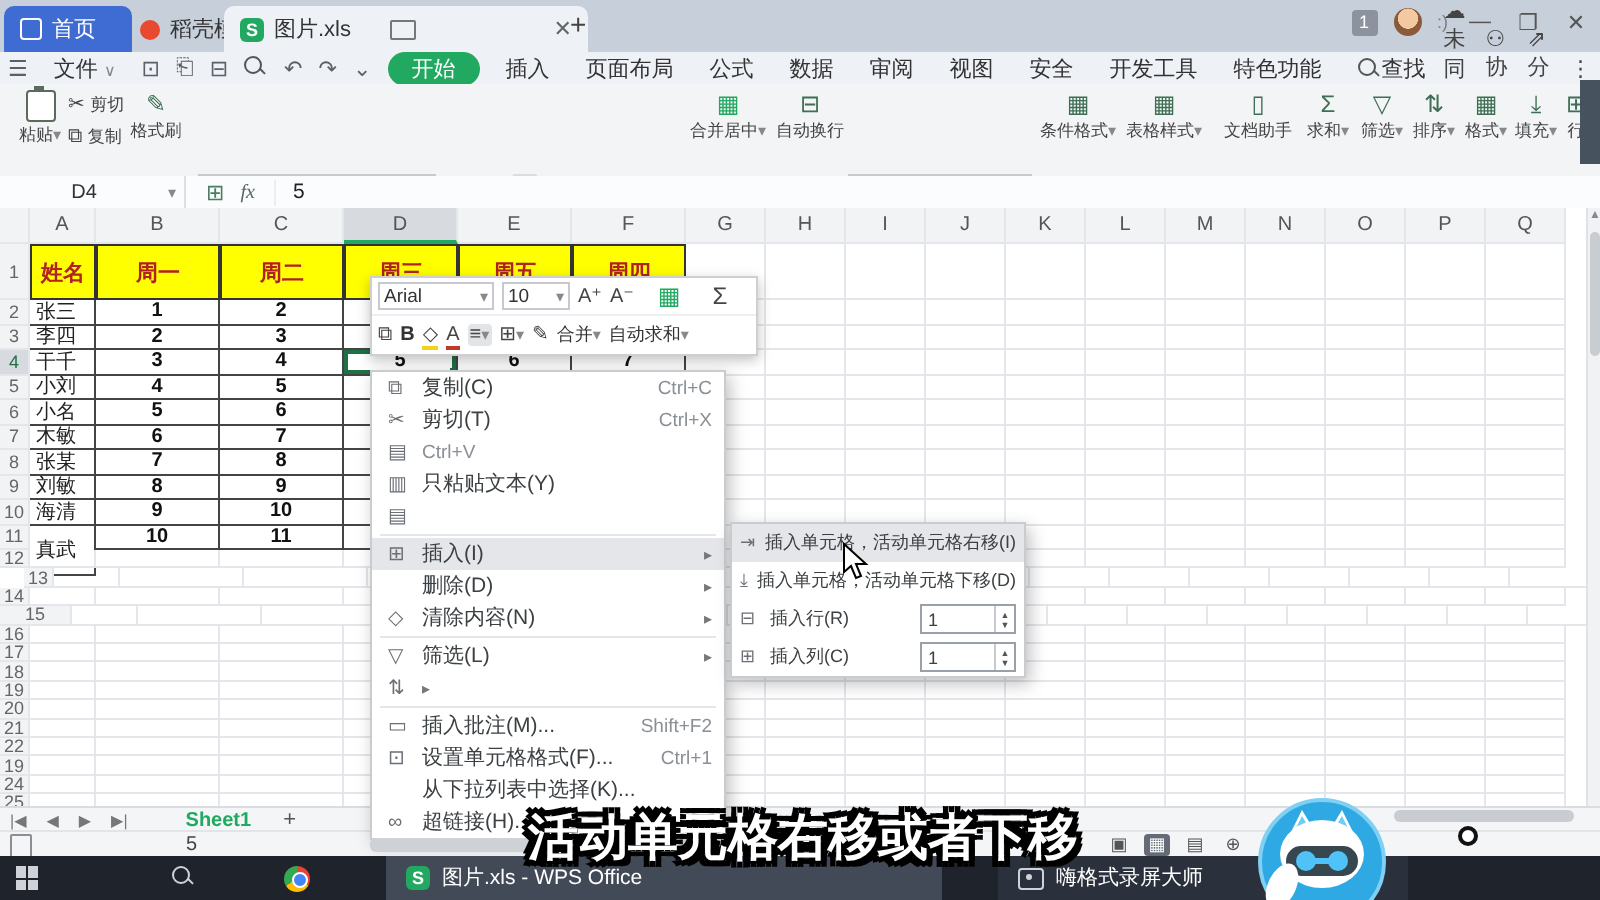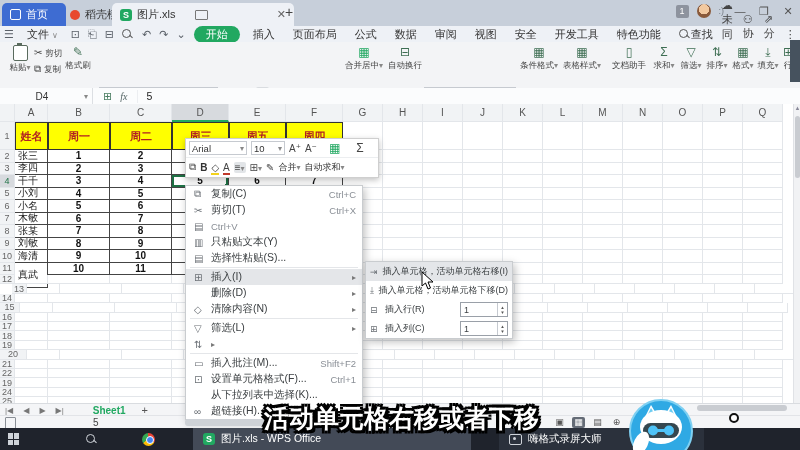--- a/index.html
+++ b/index.html
@@ -625,21 +625,21 @@
         <div class="gc " style="width: 40px; height: 9.4px; flex: 0 0 auto;"></div>
         <div class="gc " style="width: 40px; height: 9.4px; flex: 0 0 auto;"></div>
         <div class="gc " style="width: 40px; height: 9.4px; flex: 0 0 auto;"></div>
         <div class="gc " style="width: 40px; height: 9.4px; flex: 0 0 auto;"></div>
         <div class="gc " style="width: 40px; height: 9.4px; flex: 0 0 auto;"></div>
         <div class="gc " style="width: 40px; height: 9.4px; flex: 0 0 auto;"></div>
         <div class="gc " style="width: 40px; height: 9.4px; flex: 0 0 auto;"></div>
         <div class="gc " style="width: 40px; height: 9.4px; flex: 0 0 auto;"></div>
       </div>
       <div class="grow" style="height: 9.4px;">
-        <div class="gc rh" style="width: 20px; height: 9.4px; flex: 0 0 auto;">15</div>
+        <div class="gc rh" style="width: 36px; height: 9.4px; flex: 0 0 auto;">15</div>
         <div class="gc " style="width: 33px; height: 9.4px; flex: 0 0 auto;"></div>
         <div class="gc " style="width: 62px; height: 9.4px; flex: 0 0 auto;"></div>
         <div class="gc " style="width: 62px; height: 9.4px; flex: 0 0 auto;"></div>
         <div class="gc " style="width: 57px; height: 9.4px; flex: 0 0 auto;"></div>
         <div class="gc " style="width: 57px; height: 9.4px; flex: 0 0 auto;"></div>
         <div class="gc " style="width: 57px; height: 9.4px; flex: 0 0 auto;"></div>
         <div class="gc " style="width: 40px; height: 9.4px; flex: 0 0 auto;"></div>
         <div class="gc " style="width: 40px; height: 9.4px; flex: 0 0 auto;"></div>
         <div class="gc " style="width: 40px; height: 9.4px; flex: 0 0 auto;"></div>
         <div class="gc " style="width: 40px; height: 9.4px; flex: 0 0 auto;"></div>
@@ -725,21 +725,21 @@
         <div class="gc " style="width: 40px; height: 9.4px; flex: 0 0 auto;"></div>
         <div class="gc " style="width: 40px; height: 9.4px; flex: 0 0 auto;"></div>
         <div class="gc " style="width: 40px; height: 9.4px; flex: 0 0 auto;"></div>
         <div class="gc " style="width: 40px; height: 9.4px; flex: 0 0 auto;"></div>
         <div class="gc " style="width: 40px; height: 9.4px; flex: 0 0 auto;"></div>
         <div class="gc " style="width: 40px; height: 9.4px; flex: 0 0 auto;"></div>
         <div class="gc " style="width: 40px; height: 9.4px; flex: 0 0 auto;"></div>
         <div class="gc " style="width: 40px; height: 9.4px; flex: 0 0 auto;"></div>
       </div>
       <div class="grow" style="height: 9.4px;">
-        <div class="gc rh" style="width: 27px; height: 9.4px; flex: 0 0 auto;">20</div>
+        <div class="gc rh" style="width: 15px; height: 9.4px; flex: 0 0 auto;">20</div>
         <div class="gc " style="width: 33px; height: 9.4px; flex: 0 0 auto;"></div>
         <div class="gc " style="width: 62px; height: 9.4px; flex: 0 0 auto;"></div>
         <div class="gc " style="width: 62px; height: 9.4px; flex: 0 0 auto;"></div>
         <div class="gc " style="width: 57px; height: 9.4px; flex: 0 0 auto;"></div>
         <div class="gc " style="width: 57px; height: 9.4px; flex: 0 0 auto;"></div>
         <div class="gc " style="width: 57px; height: 9.4px; flex: 0 0 auto;"></div>
         <div class="gc " style="width: 40px; height: 9.4px; flex: 0 0 auto;"></div>
         <div class="gc " style="width: 40px; height: 9.4px; flex: 0 0 auto;"></div>
         <div class="gc " style="width: 40px; height: 9.4px; flex: 0 0 auto;"></div>
         <div class="gc " style="width: 40px; height: 9.4px; flex: 0 0 auto;"></div>
@@ -899,21 +899,20 @@
       <div class="ctx-item">
         <div class="ctx-ic" style="display: inline;">▤</div>
         <div class="ctx-sc">Ctrl+V</div>
       </div>
       <div class="ctx-item">
         <div class="ctx-ic" style="display: inline;">▥</div>
         <div class="ctx-lb" style="display: inline;">只粘贴文本(Y)</div>
       </div>
       <div class="ctx-item">
         <div class="ctx-ic" style="display: inline;">▤</div>
-        <div class="ctx-lb" style="display: inline;">选择性粘贴(S)...</div>
       </div>
       <div class="ctx-sep"></div>
       <div class="ctx-item hl">
         <div class="ctx-ic" style="display: inline;">⊞</div>
         <div class="ctx-lb" style="display: inline;">插入(I)</div>
         <div class="ctx-ar">▸</div>
       </div>
       <div class="ctx-item">
         <div class="ctx-ic" style="display: inline;"></div>
         <div class="ctx-lb" style="display: inline;">删除(D)</div>

